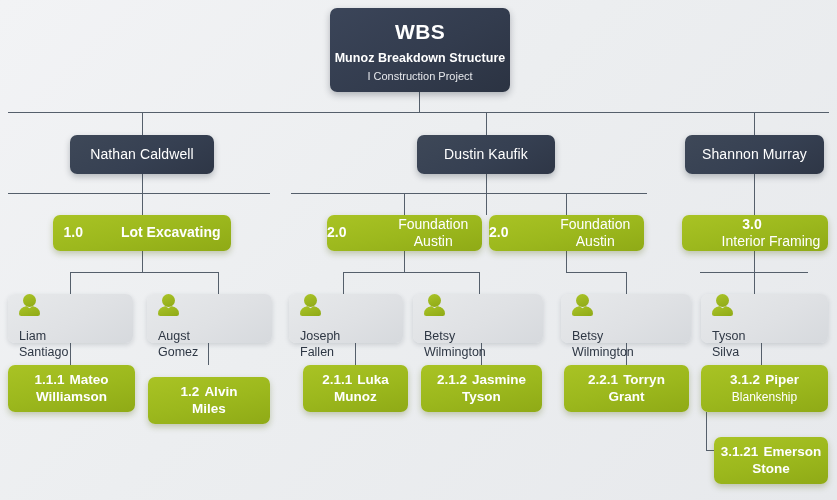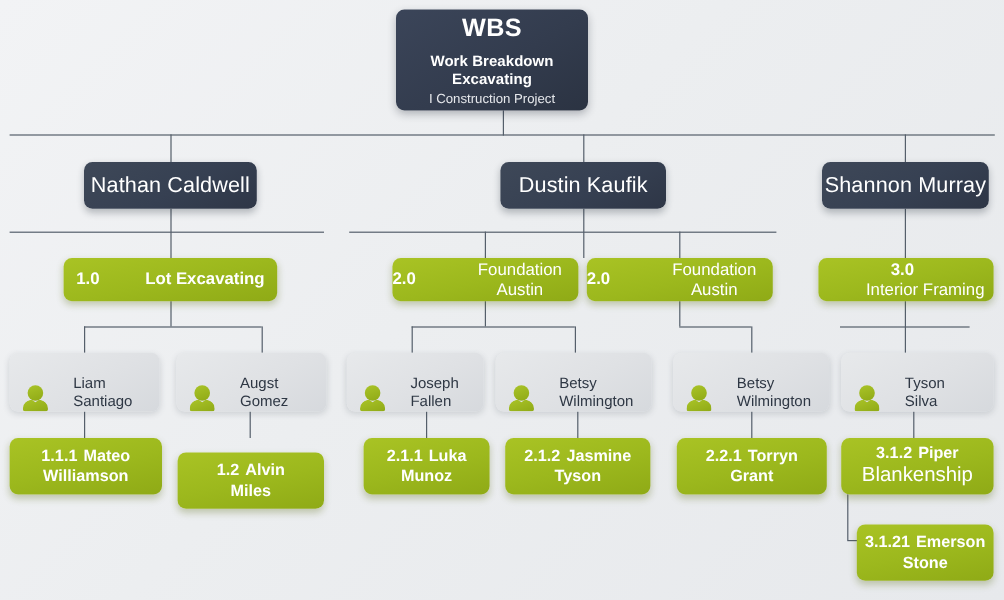--- a/index.html
+++ b/index.html
@@ -39,53 +39,53 @@
     padding-top: 2px;
   }
   .root .t1 { font-size: 21px; font-weight: bold; letter-spacing: .3px; margin-bottom: 7px; }
   .root .t2 { font-size: 12.5px; font-weight: bold; letter-spacing: .05px; }
   .root .t3 { font-size: 11px; font-weight: normal; margin-top: 3px; color: #e6e8ec; }
 
   
   .mgr {
     background: linear-gradient(150deg, #3e4858 0%, #364052 55%, #2e3646 100%);
     box-shadow: 0 3px 6px rgba(30,38,50,.28);
-    font-size: 18px;
+    font-size: 14px;
     font-weight: normal;
     letter-spacing: .1px;
     align-items: center;
   }
 
   
   .grn {
     background: linear-gradient(168deg, #a9c324 0%, #9cb81d 52%, #8faa16 100%);
     box-shadow: 0 3px 6px rgba(90,105,20,.30);
     color: #ffffff;
   }
   .phase { font-size: 14px; }
   .phase .code { font-weight: bold; margin-right: 6px; }
   .phase .lbl  { font-weight: normal; padding-left: 32px; }
   .phase.strong .lbl { font-weight: bold; }
 
   .task { font-size: 13.5px; padding: 0 8px; }
   .task .code { font-weight: bold; margin-right: 5px; }
   .task .lbl  { font-weight: bold; }
-  .task.small-last .lbl { font-weight: normal; font-size: 17px; }
+  .task.small-last .lbl { font-weight: normal; font-size: 12px; }
 
   
   .person {
     background: linear-gradient(150deg, #e7e9eb 0%, #dfe1e4 55%, #d6d9dd 100%);
     box-shadow: 0 2px 5px rgba(60,70,85,.18);
     color: #2e3744;
     display: flex;
-    flex-direction: row;
-    align-items: flex-end;
+    flex-direction: column;
+    align-items: flex-start;
     justify-content: flex-start;
     padding-left: 11px;
-    gap: 21px;
+    gap: 14px;
     text-align: left;
   }
   .person .nm { font-size: 12.5px; line-height: 1.25; }
   .avatar { width: 21px; height: 22px; flex: 0 0 21px; position: relative; }
   .avatar .head {
     position: absolute; left: 4px; top: 0; width: 13px; height: 13px;
     border-radius: 50%;
     background: linear-gradient(160deg, #aac428 0%, #8fa916 100%);
   }
   .avatar .body {
@@ -138,23 +138,23 @@
   <div class="ln lnv" style="left:70px;  top:343px; height:22px;"></div>
   <div class="ln lnv" style="left:208px; top:343px; height:22px;"></div>
   <div class="ln lnv" style="left:355px; top:343px; height:22px;"></div>
   <div class="ln lnv" style="left:481px; top:343px; height:22px;"></div>
   <div class="ln lnv" style="left:626px; top:343px; height:22px;"></div>
   <div class="ln lnv" style="left:761px; top:343px; height:22px;"></div>
 
   <div class="ln lnv" style="left:706px; top:412px; height:38px;"></div>
   <div class="ln lnh" style="left:706px; top:450px; width:14px;"></div>
 
-  <div class="node root" style="left:330px; top:8px; width:160px; height:84px;">
+  <div class="node root" style="left:330px; top:8px; width:180px; height:84px;">
     <div class="t1">WBS</div>
-    <div class="t2">Work Breakdown Excavating</div>
+    <div class="t2">Munoz Breakdown Structure</div>
     <div class="t3">I Construction Project</div>
   </div>
 
   <div class="node mgr" style="left:70px; top:135px; width:144px; height:39px;">
     <span>Nathan Caldwell</span>
   </div>
   <div class="node mgr" style="left:417px; top:135px; width:138px; height:39px;">
     <span>Dustin Kaufik</span>
   </div>
   <div class="node mgr" style="left:685px; top:135px; width:139px; height:39px;">

